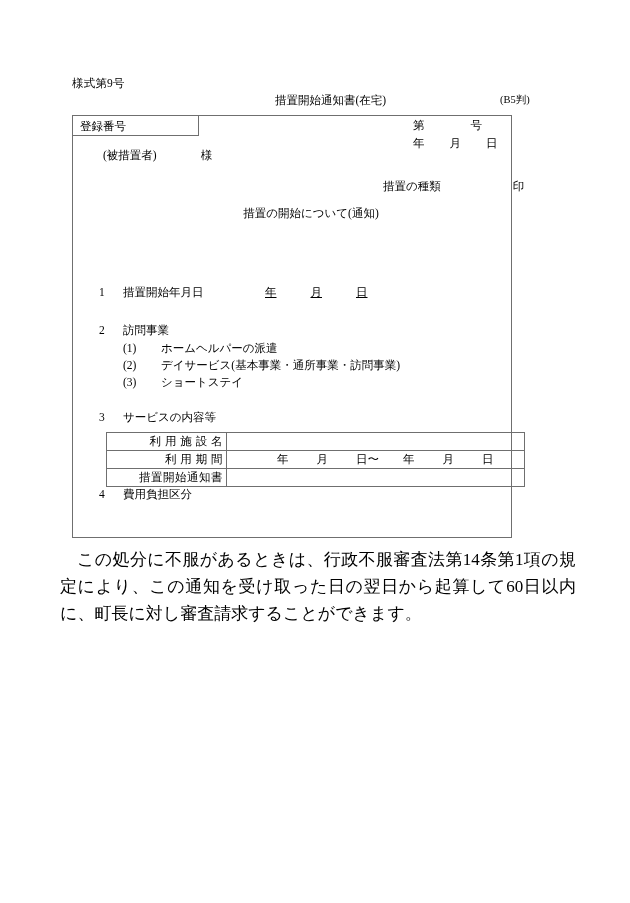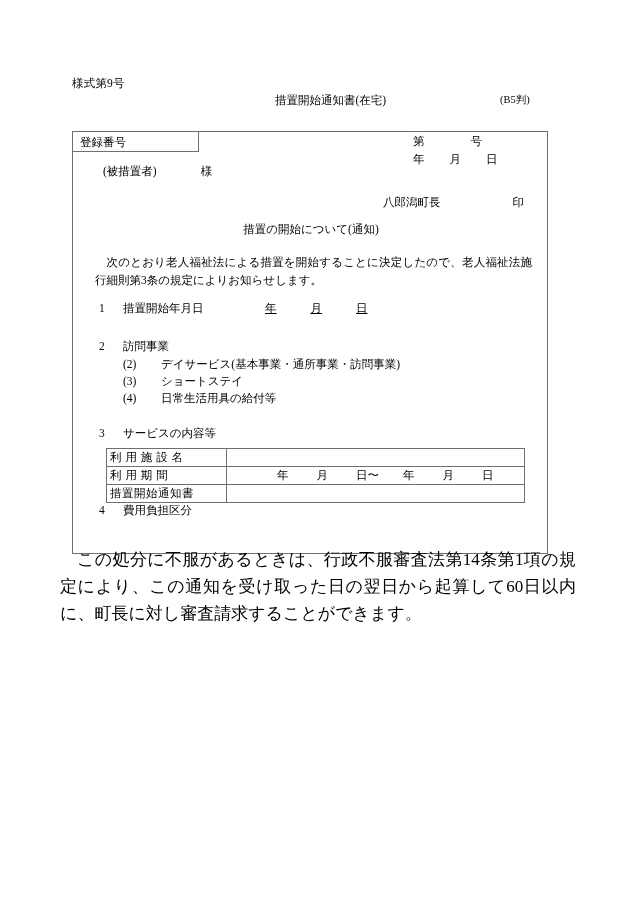--- a/index.html
+++ b/index.html
@@ -45,22 +45,22 @@
     top: 93px;
     font-size: 10.5px;
     white-space: nowrap;
     text-align: right;
   }
 
   
   .outer-box {
     position: absolute;
     left: 72px;
-    top: 131px;
-    width: 476px;
+    top: 115px;
+    width: 440px;
     height: 423px;
     border: 1px solid #6f6f6f;
     box-sizing: border-box;
   }
 
   
   .reg-no-cell {
     position: absolute;
     left: 0px;
     top: 0px;
@@ -197,21 +197,21 @@
   }
   .svc-table td {
     border: 1px solid #6f6f6f;
     height: 17px;
     font-size: 11.5px;
     padding: 0;
     vertical-align: middle;
   }
   .svc-table td.lbl {
     width: 113px;
-    text-align: left;
+    text-align: right;
     white-space: nowrap;
     letter-spacing: 0.5px;
     padding: 0 3px;
   }
   .svc-table td.val {
     padding-left: 8px;
   }
   .period {
     white-space: nowrap;
     display: inline-block;
@@ -247,34 +247,33 @@
     <div class="reg-no-cell">
       <span class="reg-no-label">登録番号</span>
     </div>
 
     <div class="num-line"><span>第</span><span class="sp"></span><span>号</span></div>
 
     <div class="date-line"><span>年</span><span class="sp"></span><span>月</span><span class="sp"></span><span>日</span></div>
 
     <div class="recipient"><span>(被措置者)</span><span class="sp"></span><span>様</span></div>
 
-    <div class="issuer"><span>八郎潟町長</span><span class="sp"></span><span>印</span></div>
+    <div class="issuer"><span>措置の種類</span><span class="sp"></span><span>印</span></div>
 
     <div class="notice-title">措置の開始について(通知)</div>
 
-    <div class="body-para">次のとおり老人福祉法による措置を開始することに決定したので、老人福祉法施行細則第3条の規定によりお知らせします。</div>
 
     <div class="item1"><span class="lbl">1</span><span class="txt">措置開始年月日</span><span>年</span><span class="sp"></span><span>月</span><span class="sp"></span><span>日</span></div>
 
     <div class="item2"><span class="lbl">2</span><span>訪問事業</span></div>
 
     <div class="sublist">
+      <div class="row"><span class="no">(1)</span><span>ホームヘルパーの派遣</span></div>
       <div class="row"><span class="no">(2)</span><span>デイサービス(基本事業・通所事業・訪問事業)</span></div>
       <div class="row"><span class="no">(3)</span><span>ショートステイ</span></div>
-      <div class="row"><span class="no">(4)</span><span>日常生活用具の給付等</span></div>
     </div>
 
     <div class="item3"><span class="lbl">3</span><span>サービスの内容等</span></div>
 
     <table class="svc-table">
       <tbody>
           <tr>
         <td class="lbl">利 用 施 設 名</td>
         <td class="val"></td>
       </tr>

